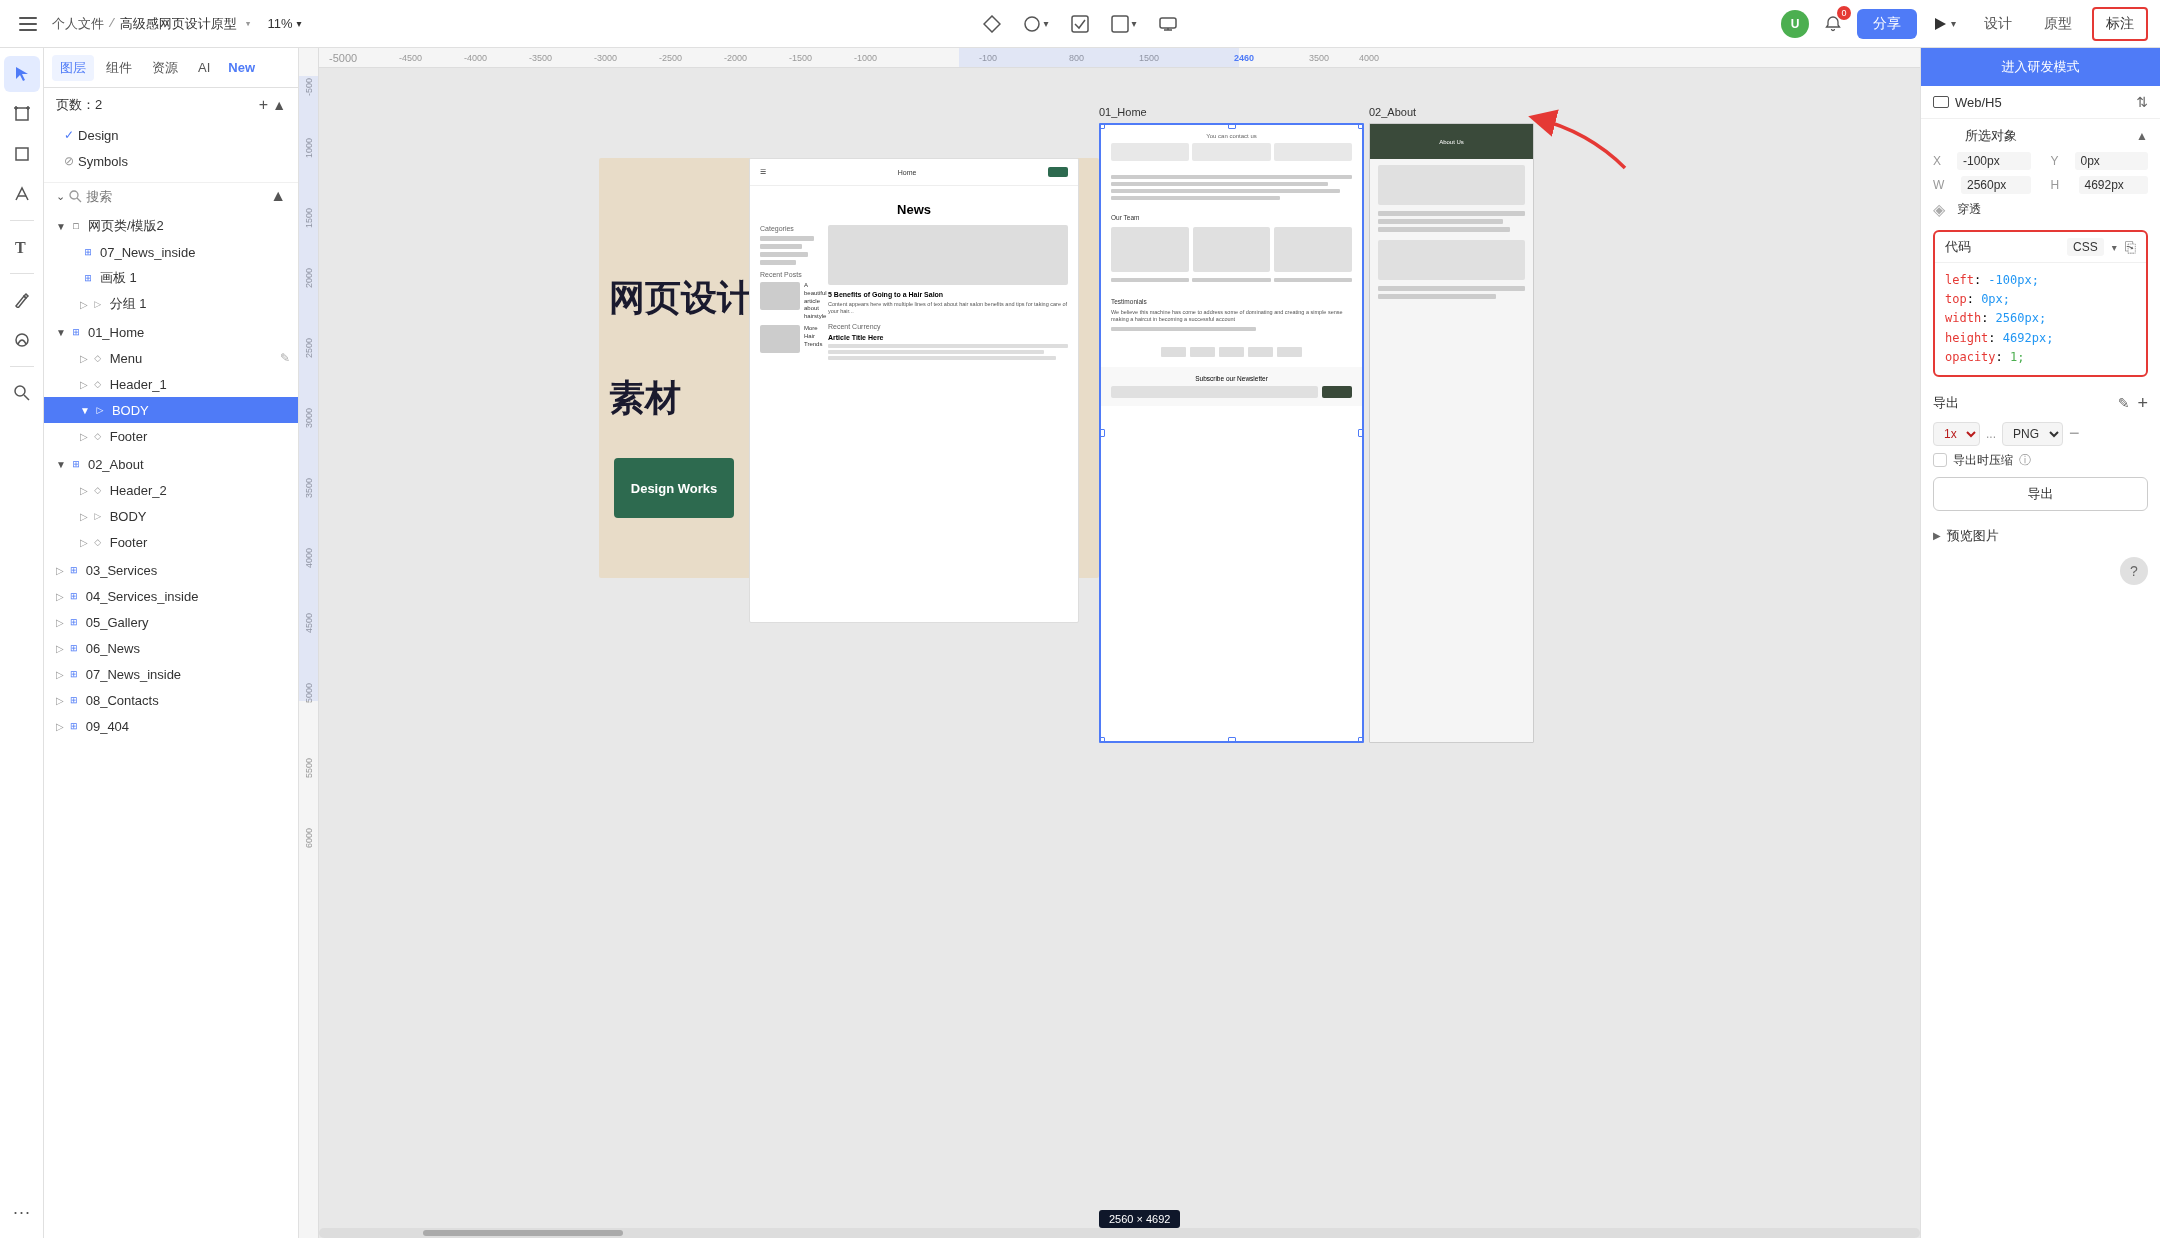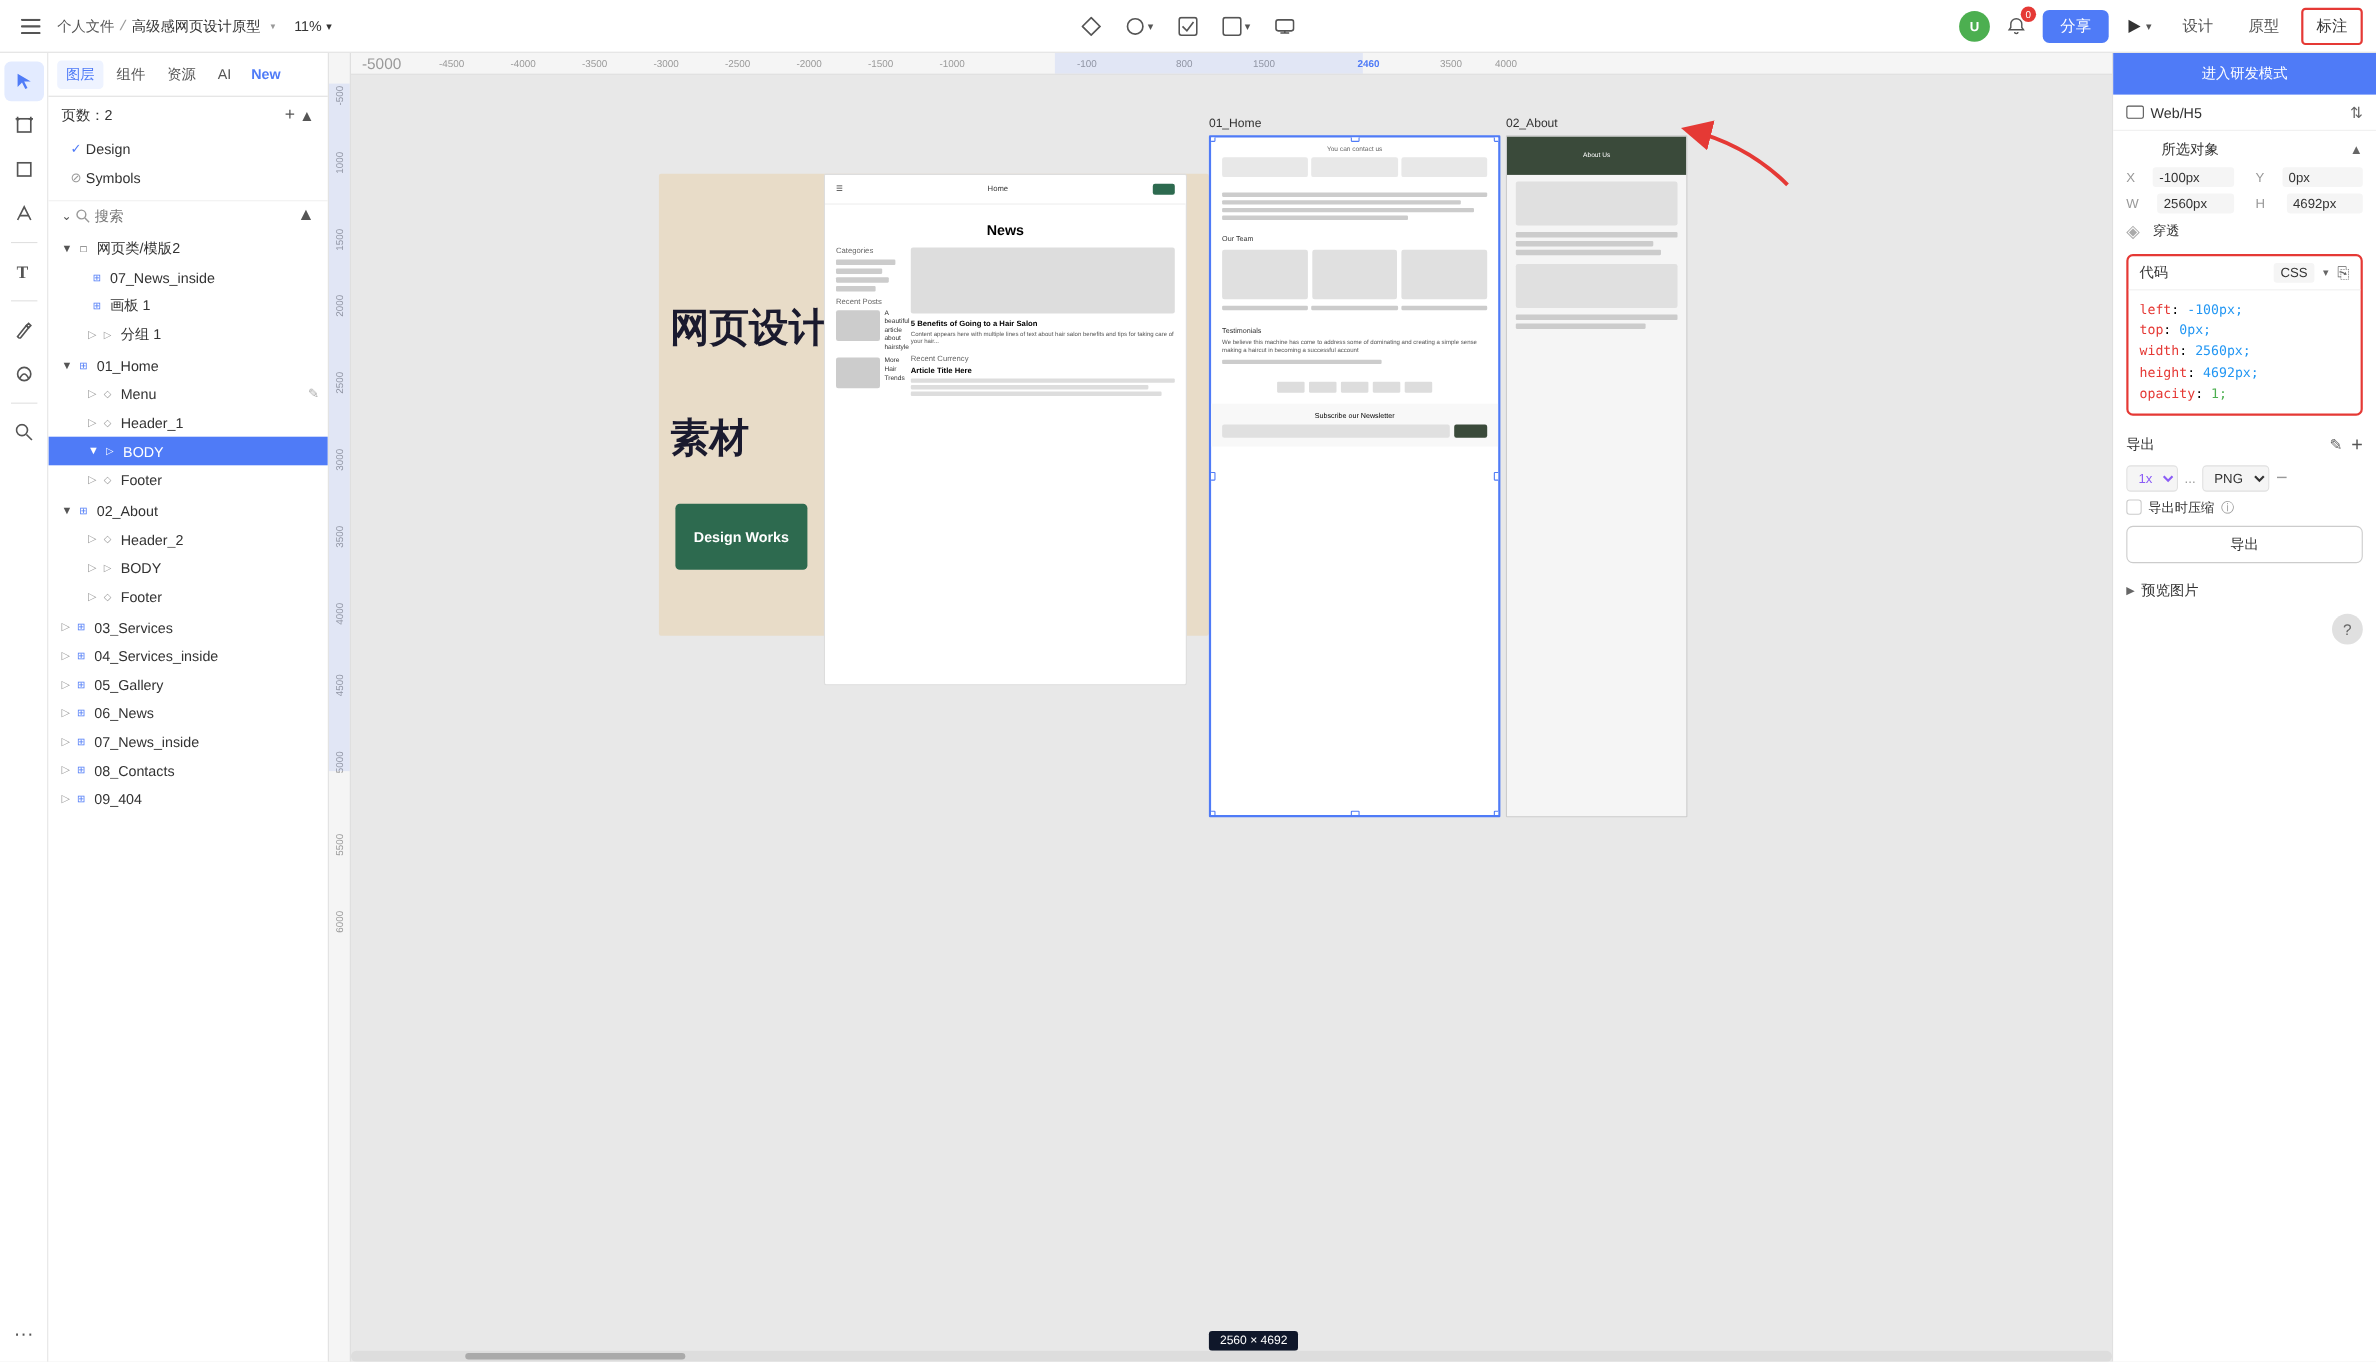--- a/index.html
+++ b/index.html
@@ -384,21 +384,21 @@
       margin-bottom: 8px;
     }
     .export-title { font-size: 13px; color: #333; font-weight: 500; }
     .export-actions { display: flex; gap: 8px; }
     .export-row {
       display: flex; align-items: center; gap: 6px;
       margin-bottom: 6px;
     }
     .export-scale-select {
       background: #f5f5f5; border: 1px solid #e0e0e0; border-radius: 4px;
-      padding: 3px 6px; font-size: 12px; color: #8b5cf6; cursor: pointer;
+      padding: 3px 6px; font-size: 12px; color: #b91c1c; cursor: pointer;
     }
     .export-format-select {
       background: #f5f5f5; border: 1px solid #e0e0e0; border-radius: 4px;
       padding: 3px 6px; font-size: 12px; color: #333; cursor: pointer;
     }
     .export-compress-row {
       display: flex; align-items: center; gap: 6px;
       margin-bottom: 8px;
     }
     .export-compress-check {
@@ -732,21 +732,21 @@
         <span style="font-size:10px;color:#999;margin-right:2px;">▷</span>
         <span class="tree-item-icon" style="font-size:9px;color:#4F7BF7;">⊞</span>
         <span class="tree-item-label">09_404</span>
       </div>
     </div>
   </div>
 
   <div class="canvas-area">
 
     <div class="ruler-h">
-      <span style="position:absolute;left:30px;font-size:14px;color:#999;text-align:right;">-5000</span>
+      <span style="position:absolute;left:30px;font-size:11px;color:#999;text-align:right;">-5000</span>
       <span style="position:absolute;left:100px;font-size:9px;color:#999;">-4500</span>
       <span style="position:absolute;left:165px;font-size:9px;color:#999;">-4000</span>
       <span style="position:absolute;left:230px;font-size:9px;color:#999;">-3500</span>
       <span style="position:absolute;left:295px;font-size:9px;color:#999;">-3000</span>
       <span style="position:absolute;left:360px;font-size:9px;color:#999;">-2500</span>
       <span style="position:absolute;left:425px;font-size:9px;color:#999;">-2000</span>
       <span style="position:absolute;left:490px;font-size:9px;color:#999;">-1500</span>
       <span style="position:absolute;left:555px;font-size:9px;color:#999;">-1000</span>
       <span style="position:absolute;left:680px;font-size:9px;color:#999;">-100</span>
       <span style="position:absolute;left:770px;font-size:9px;color:#999;">800</span>

